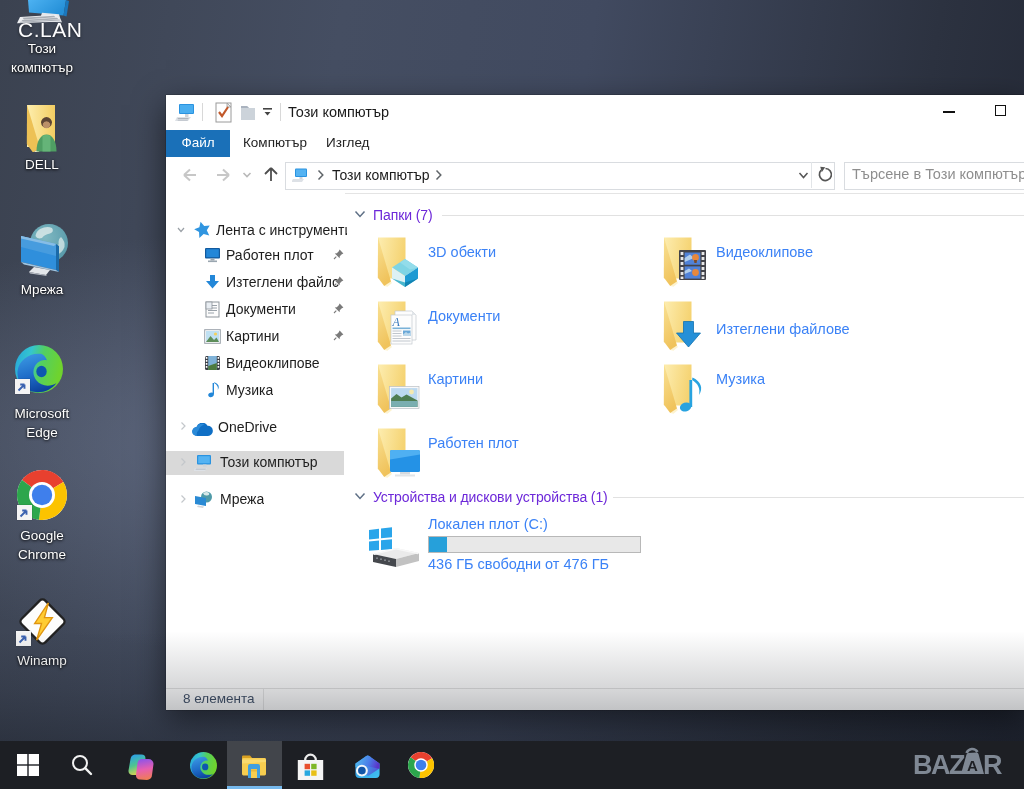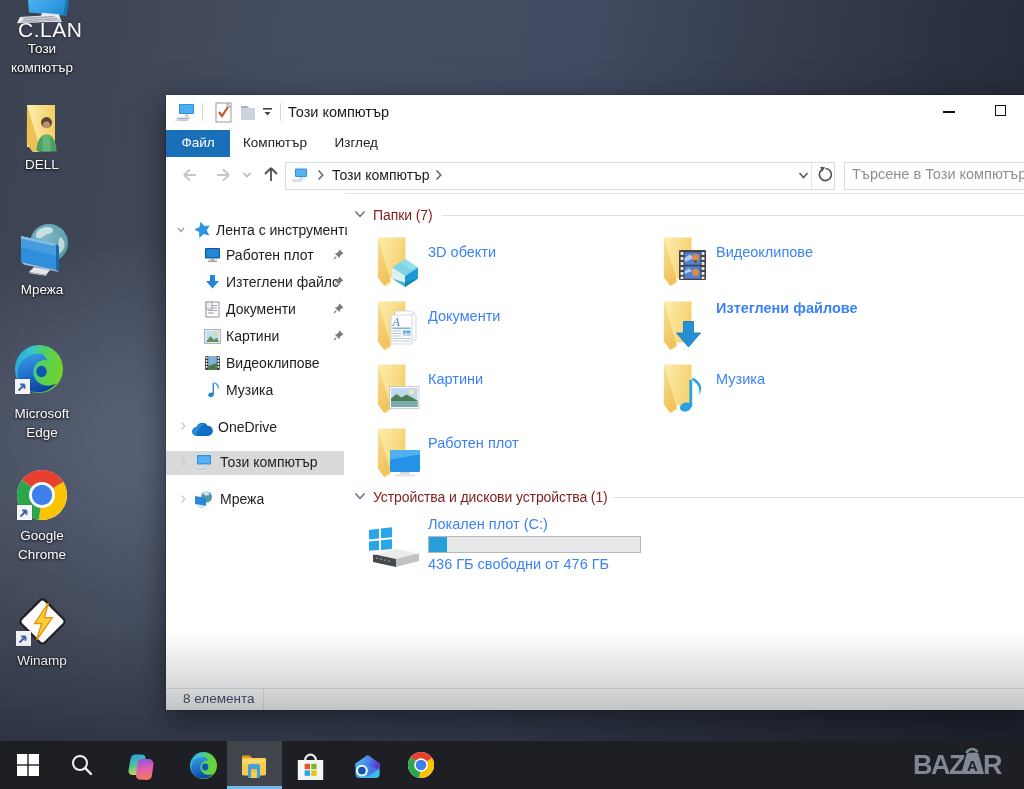--- a/index.html
+++ b/index.html
@@ -160,21 +160,21 @@
 
   <div class="abs" style="left:777px;top:16px;width:12px;height:1.6px;background:#111"></div>
   <div class="abs" style="left:829px;top:10px;width:9px;height:9px;border:1.4px solid #111"></div>
 
   <div class="abs" style="left:0;top:35px;width:858px;height:27px;background:#fff;border-bottom:1px solid #eeeeee"></div>
   <div class="abs" style="left:0;top:35px;width:64px;height:33px;background:#1a70b8;color:#fff;
     font-size:13.5px;text-align:center;line-height:26px;">Файл</div>
   <div class="abs" style="left:77px;top:35px;width:60px;height:27px;color:#232323;
     font-size:13.5px;text-align:center;line-height:26px;">Компютър</div>
   <div class="abs" style="left:160px;top:35px;width:52px;height:27px;color:#232323;
-    font-size:13.5px;text-align:right;line-height:26px;">Изглед</div>
+    font-size:13.5px;text-align:left;line-height:26px;">Изглед</div>
 
   <div class="abs" style="left:0;top:62px;width:858px;height:36px;background:#fff;border-bottom:1px solid #e4e4e4"></div>
   <svg class="abs" style="left:13px;top:71px" width="20" height="18" viewBox="0 0 20 18">
     <path d="M17,9 L5,9 M5,9 L11,3.4 M5,9 L11,14.6" stroke="#c7c7c7" stroke-width="2" fill="none"></path>
   </svg>
   <svg class="abs" style="left:48px;top:71px" width="20" height="18" viewBox="0 0 20 18">
     <path d="M3,9 L15,9 M15,9 L9,3.4 M15,9 L9,14.6" stroke="#c7c7c7" stroke-width="2" fill="none"></path>
   </svg>
   <svg class="abs" style="left:76px;top:76px" width="10" height="8" viewBox="0 0 10 8">
     <path d="M1.5,2 L5,5.6 L8.5,2" stroke="#b9b9b9" stroke-width="1.6" fill="none"></path>
@@ -327,21 +327,21 @@
 
   <svg class="abs" style="left:28px;top:396px" width="19" height="17" viewBox="0 0 19 17">
     <circle cx="12.5" cy="6" r="5.5" fill="#4f9aa8"></circle>
     <path d="M9,2 q4,-2 6,0 q1,2 -2,2.5 q-3,0.5 -4,-2.5" fill="#d8e8e8"></path>
     <polygon points="1,5 12,7 12,15 1,13" fill="#2a8ad4"></polygon>
     <polygon points="4,14.5 10,15.5 9,17 3,16" fill="#d2d6db"></polygon>
   </svg>
   <div class="nav" style="left:54px;top:396px;">Мрежа</div>
 
   <style>
-    .sechdr{position:absolute;font-size:14px;color:#7f1d1d;white-space:nowrap;letter-spacing:-0.1px;}
+    .sechdr{position:absolute;font-size:14px;color:#6d28d9;white-space:nowrap;letter-spacing:-0.1px;}
     .flabel{position:absolute;font-size:14.5px;color:#3b82f6;white-space:nowrap;}
     .fgray{position:absolute;font-size:14.5px;color:#3b82f6;white-space:nowrap;}
   </style>
   <svg class="abs" style="left:188px;top:114px" width="12" height="10" viewBox="0 0 12 10">
     <path d="M1.5,2.5 L6,7.5 L10.5,2.5" stroke="#5f7086" stroke-width="1.5" fill="none"></path>
   </svg>
   <div class="sechdr" style="left:207px;top:112px;">Папки (7)</div>
   <div class="abs" style="left:276px;top:120px;width:582px;height:1px;background:#e1e1e1"></div>
 
   <svg width="0" height="0" style="position:absolute">
@@ -416,21 +416,21 @@
           <line x1="16.5" y1="41.5" x2="34.5" y2="41.5"></line>
       <line x1="16.5" y1="44" x2="34.5" y2="44"></line>
     </g>
   </svg>
   <div class="flabel" style="left:262px;top:213px;">Документи</div>
 
   <svg class="abs" style="left:496px;top:202px" width="46" height="56" viewBox="0 0 46 56">
     <use href="#fbase"></use>
     <polygon points="21.5,24.5 31.5,24.5 31.5,36 38.5,36 26.5,50 14.5,36 21.5,36" fill="#2590d8" stroke="#1272b0" stroke-width="0.8"></polygon>
   </svg>
-  <div class="flabel" style="left:550px;top:205px;font-weight:bold;">Изтеглени файлове</div>
+  <div class="flabel" style="left:550px;top:226px;">Изтеглени файлове</div>
 
   <svg class="abs" style="left:210px;top:265px" width="46" height="56" viewBox="0 0 46 56">
     <use href="#fbase"></use>
     <g transform="translate(13.5,26.5)">
       <rect x="0" y="0" width="29.5" height="22" fill="#f8f8f8" stroke="#b9bfc5" stroke-width="0.7"></rect>
       <rect x="1.6" y="1.6" width="26.3" height="18.8" fill="#bcd9f0"></rect>
       <polygon points="1.6,12 7,7.5 12,11 17,8 28,14 28,20.4 1.6,20.4" fill="#4e7d52"></polygon>
       <rect x="1.6" y="14.5" width="26.3" height="5.9" fill="#7fb4ba" opacity="0.9"></rect>
       <circle cx="22" cy="5.5" r="2.4" fill="#f5e9b0"></circle>
     </g>

